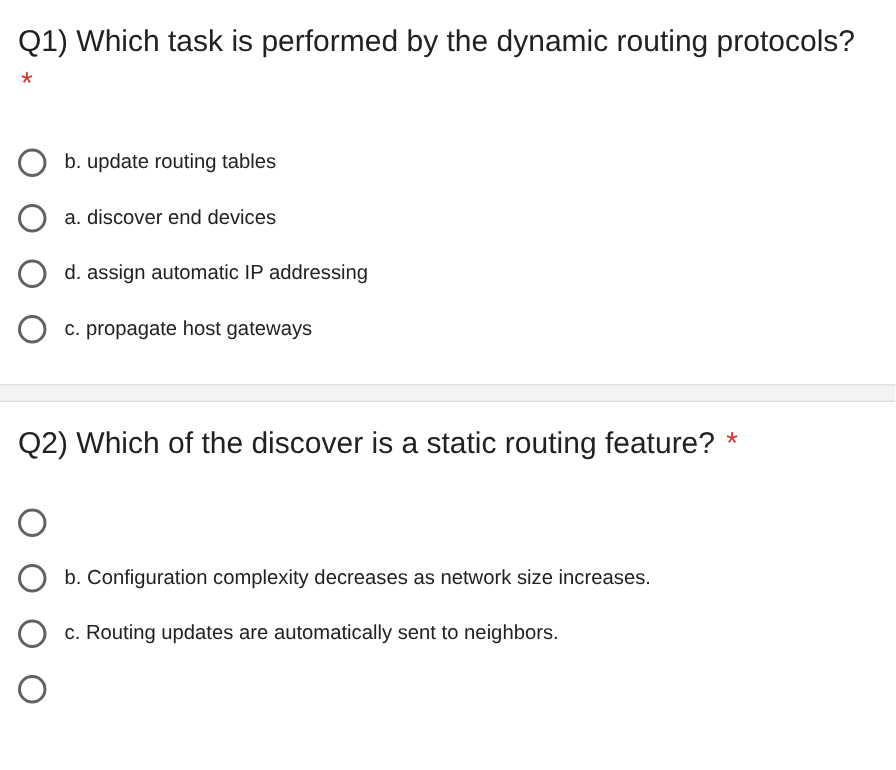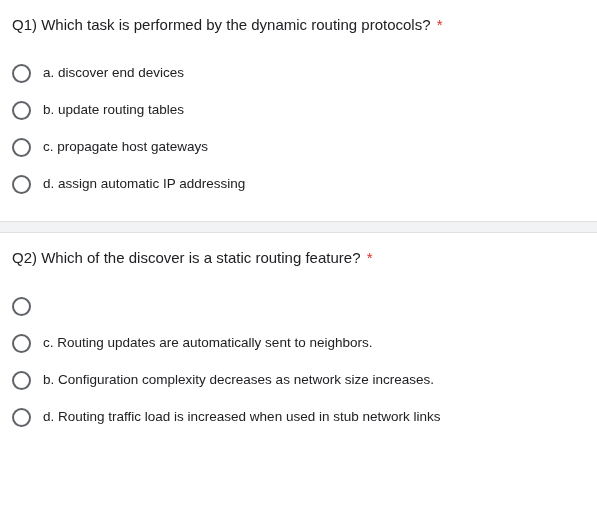--- a/index.html
+++ b/index.html
@@ -7,21 +7,21 @@
       font-family: Arial, sans-serif;
       background: #fff;
       width: 597px;
       height: 513px;
       overflow: hidden;
     }
     .question-block {
       padding: 14px 18px 18px 12px;
     }
     .question-title {
-      font-size: 15px;
+      font-size: 20px;
       color: #202124;
       margin-bottom: 20px;
       line-height: 1.4;
     }
     .required {
       color: #d93025;
       margin-left: 2px;
     }
     .option {
       display: flex;
@@ -52,51 +52,50 @@
 </head>
 <body>
 
 <div class="question-block">
   <div class="question-title">
     <span>Q1) Which task is performed by the dynamic routing protocols?</span>
     <span class="required">*</span>
   </div>
   <div class="option">
     <div class="radio"></div>
+    <span class="option-label">b. update routing tables</span>
+  </div>
+  <div class="option">
+    <div class="radio"></div>
     <span class="option-label">a. discover end devices</span>
   </div>
   <div class="option">
     <div class="radio"></div>
-    <span class="option-label">b. update routing tables</span>
+    <span class="option-label">d. assign automatic IP addressing</span>
   </div>
   <div class="option">
     <div class="radio"></div>
     <span class="option-label">c. propagate host gateways</span>
-  </div>
-  <div class="option">
-    <div class="radio"></div>
-    <span class="option-label">d. assign automatic IP addressing</span>
   </div>
 </div>
 
 <div class="divider"></div>
 
 <div class="question-block">
   <div class="question-title">
     <span>Q2) Which of the discover is a static routing feature?</span>
     <span class="required">*</span>
   </div>
   <div class="option">
     <div class="radio"></div>
   </div>
   <div class="option">
     <div class="radio"></div>
+    <span class="option-label">b. Configuration complexity decreases as network size increases.</span>
+  </div>
+  <div class="option">
+    <div class="radio"></div>
     <span class="option-label">c. Routing updates are automatically sent to neighbors.</span>
   </div>
   <div class="option">
     <div class="radio"></div>
-    <span class="option-label">b. Configuration complexity decreases as network size increases.</span>
-  </div>
-  <div class="option">
-    <div class="radio"></div>
-    <span class="option-label">d. Routing traffic load is increased when used in stub network links</span>
   </div>
 </div>
 
 </body></html>

